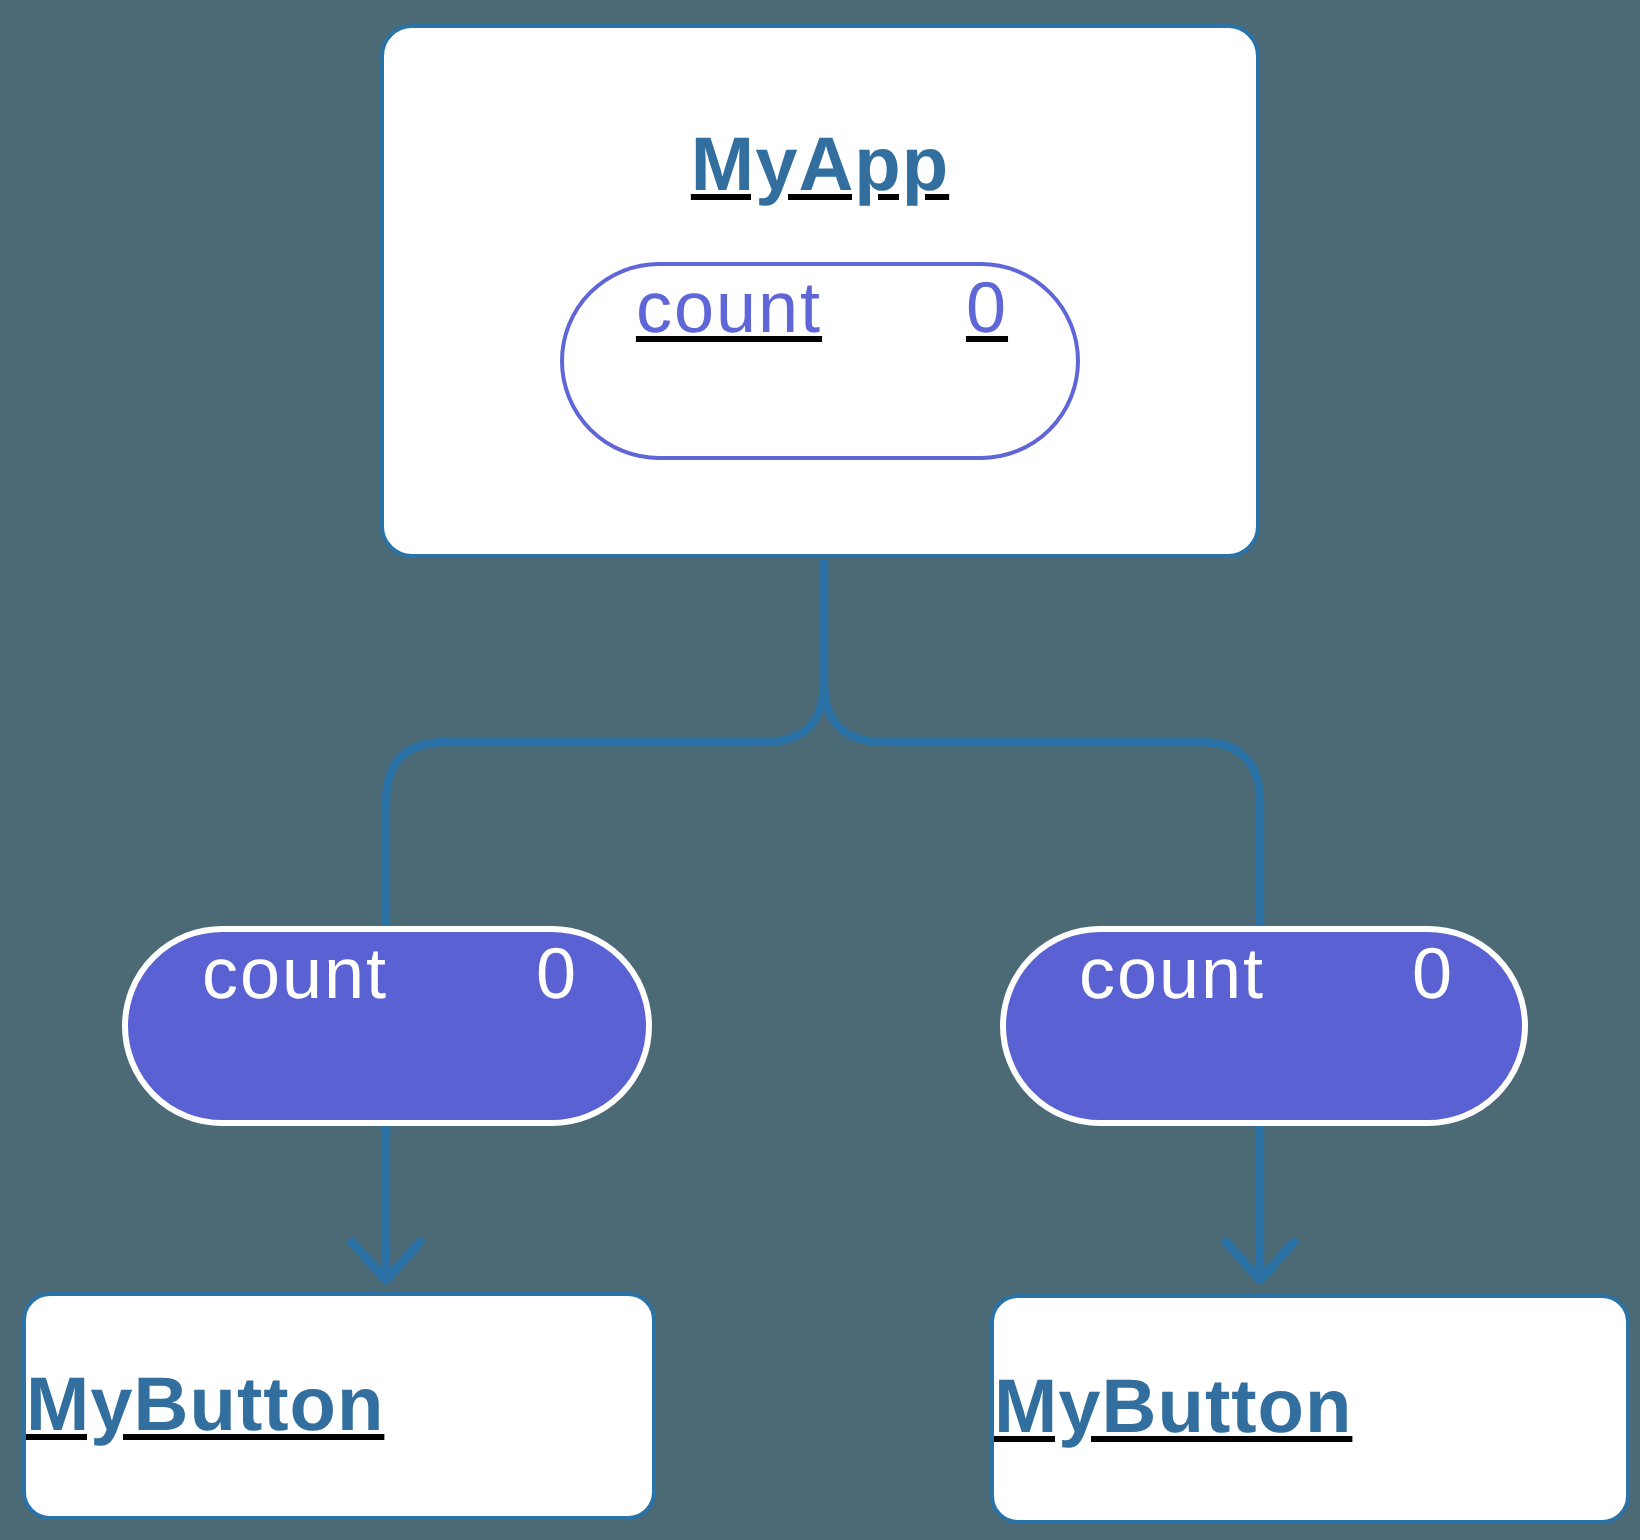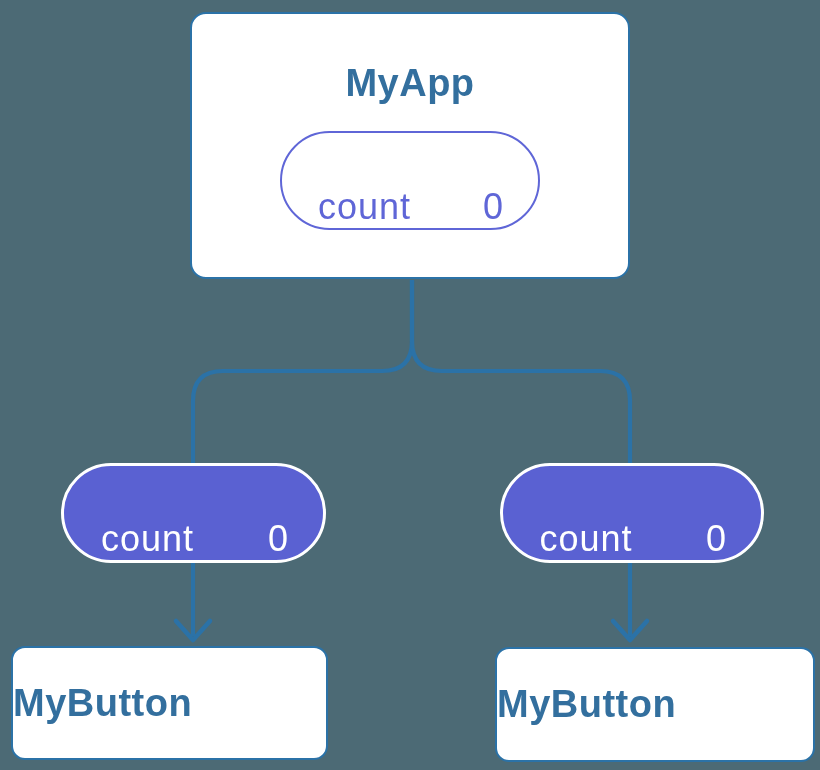--- a/index.html
+++ b/index.html
@@ -36,20 +36,21 @@
     fill: none;
   }
   .connectors .line { stroke-width: 4.2px; }
   .connectors .head { stroke-width: 4.6px; stroke-linecap: round; stroke-linejoin: round; }
 
   .node {
     position: absolute;
     background: var(--node-fill);
     border: 2.5px solid var(--node-border);
     z-index: 1;
+    text-decoration: underline;
   }
   .root-node {
     left: 190px; top: 12px;
     width: 440px; height: 267px;
     border-radius: 16px;
     display: flex;
     flex-direction: column;
     align-items: center;
     justify-content: center;
     gap: 26px;
@@ -63,21 +64,21 @@
   .button-node {
     border-radius: 14px;
     display: flex;
     align-items: center;
   }
   .button-left  { left: 11px;  top: 646px; width: 317px; height: 114px; }
   .button-right { left: 495px; top: 647px; width: 320px; height: 115px; }
 
   .pill {
     display: flex;
-    align-items: flex-end;
+    align-items: flex-start;
     border-radius: 60px;
     overflow: hidden;
     z-index: 1;
   }
   .pill .pill-label, .pill .pill-value {
     display: flex;
     align-items: center;
     justify-content: center;
     font-size: 36px;
     letter-spacing: 1px;

